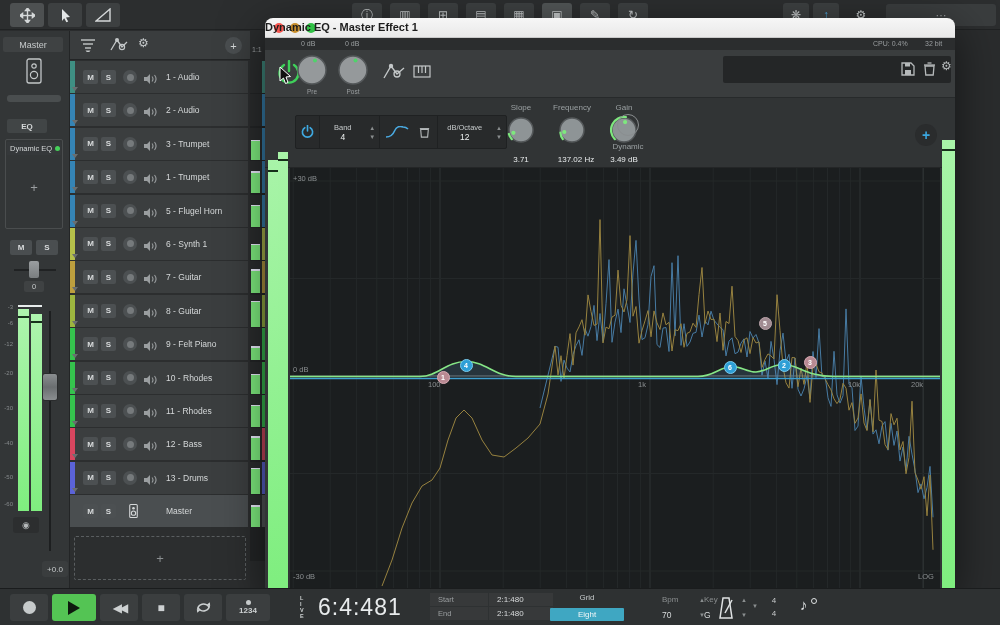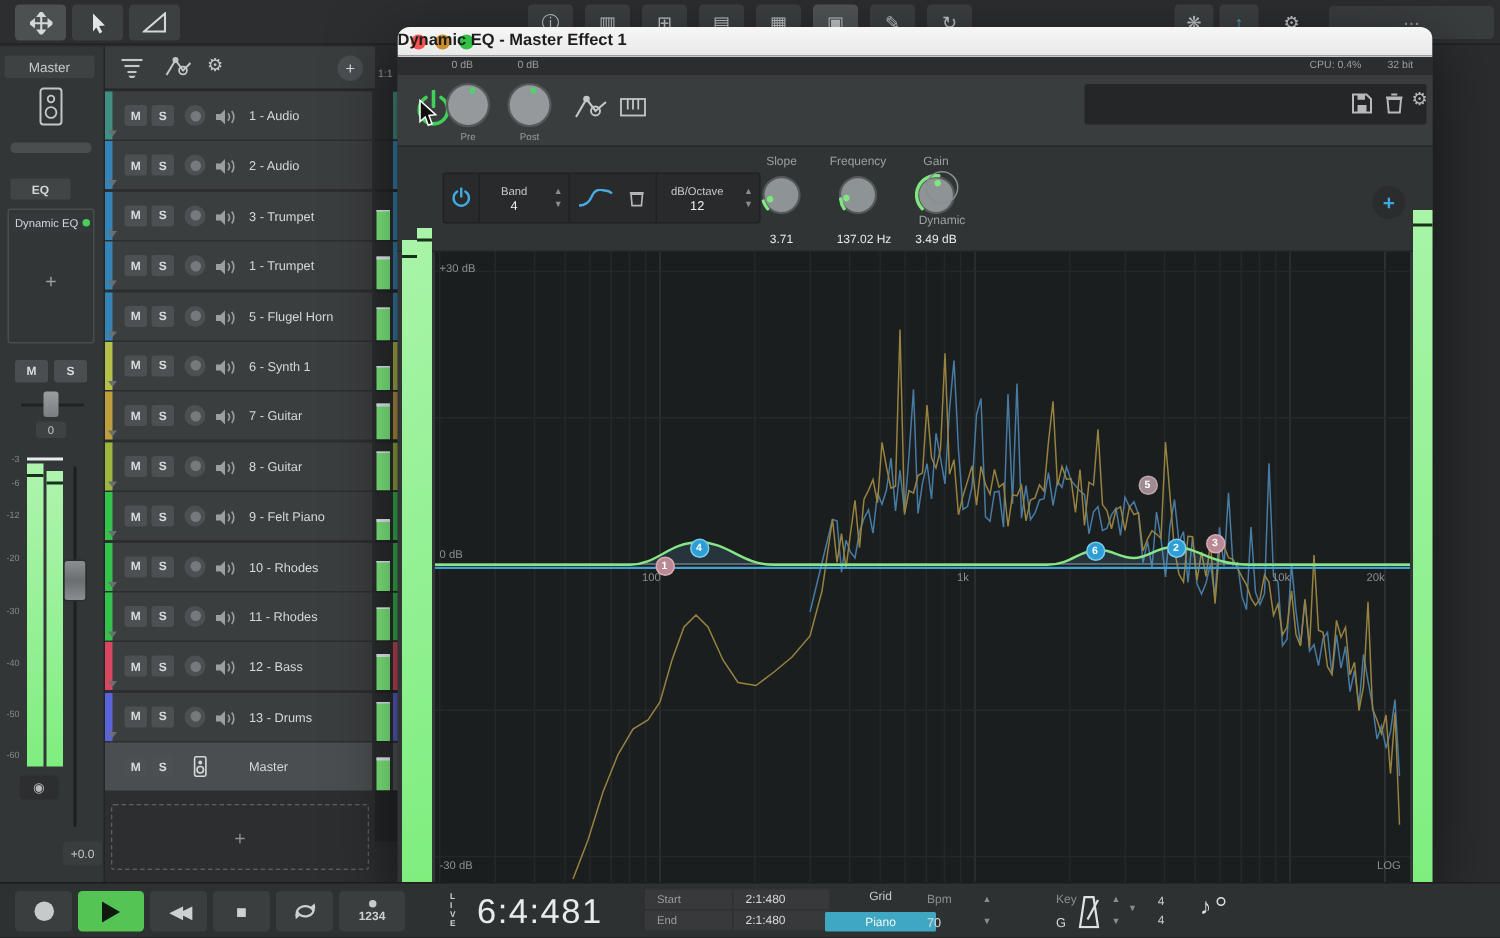--- a/index.html
+++ b/index.html
@@ -708,23 +708,23 @@
       </div>
     <div id="timedisp">6:4:481</div>
     <div id="startend">
       <div class="se-cell">Start</div>
       <div class="se-cell se-val">2:1:480</div>
       <div class="se-cell">End</div>
       <div class="se-cell se-val">2:1:480</div>
     </div>
     <div id="gridblock">
       <div id="grid-label">Grid</div>
-      <div id="grid-value">Piano</div>
-    </div>
-    <div class="spin" style="left:612px">
+      <div id="grid-value">Eight</div>
+    </div>
+    <div class="spin" style="left:656px">
       <span class="lab">Bpm</span>
       <span class="arr">▲</span>
       <span class="val">70</span>
       <span class="arr">▼</span>
     </div>
     <div class="spin" style="left:698px">
       <span class="lab">Key</span>
       <span class="arr">▲</span>
       <span class="val">G</span>
       <span class="arr">▼</span>

